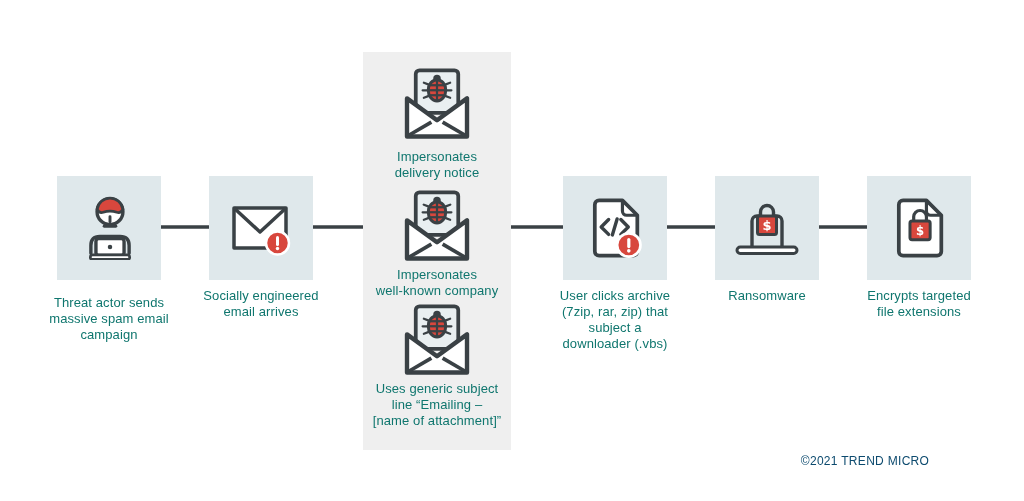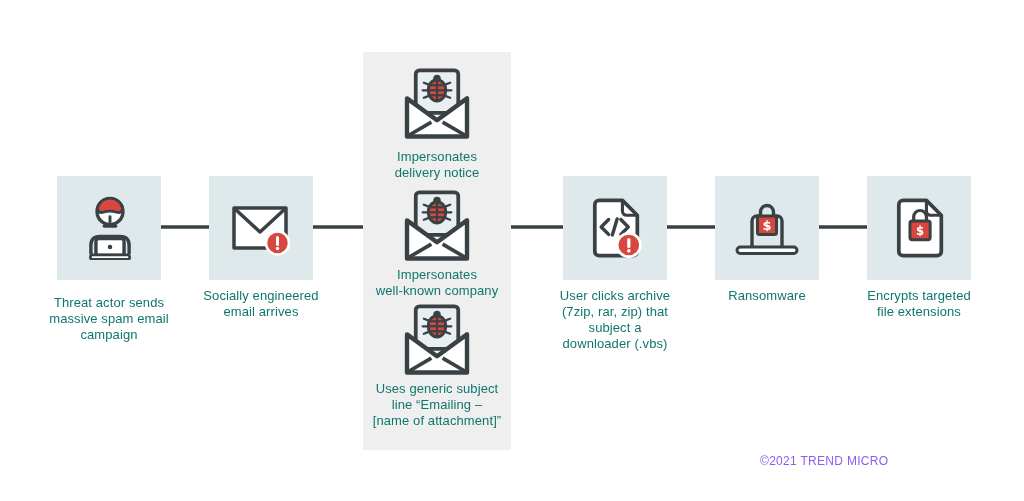--- a/index.html
+++ b/index.html
@@ -31,22 +31,22 @@
   .lbl-p1{left:357px;top:149px;width:160px;}
   .lbl-p2{left:357px;top:267px;width:160px;}
   .lbl-p3{left:357px;top:381px;width:160px;text-align:center;}
   .arrow{position:absolute;top:219px;height:16px;}
   .ar-a{left:112px;width:116px;}
   .ar-b{left:286px;width:78px;}
   .ar-c{left:511px;width:70px;}
   .ar-d{left:637px;width:98px;}
   .ar-e{left:791px;width:96px;}
   .footer{
-    position:absolute;left:760px;top:454px;width:210px;text-align:left;
-    font-size:12px;color:#8b5cf6;letter-spacing:0.3px;
+    position:absolute;left:760px;top:454px;width:210px;text-align:center;
+    font-size:12px;color:#0c4a6e;letter-spacing:0.3px;
   }
 </style>
 </head>
 <body>
 
 <div class="canvas">
 
   <svg class="arrow ar-a" viewBox="0 0 116 16">
     <line x1="0" y1="8" x2="104" y2="8" stroke="#3a4145" stroke-width="3.5"></line>
     <polygon points="103,2 116,8 103,14" fill="#3a4145"></polygon>

